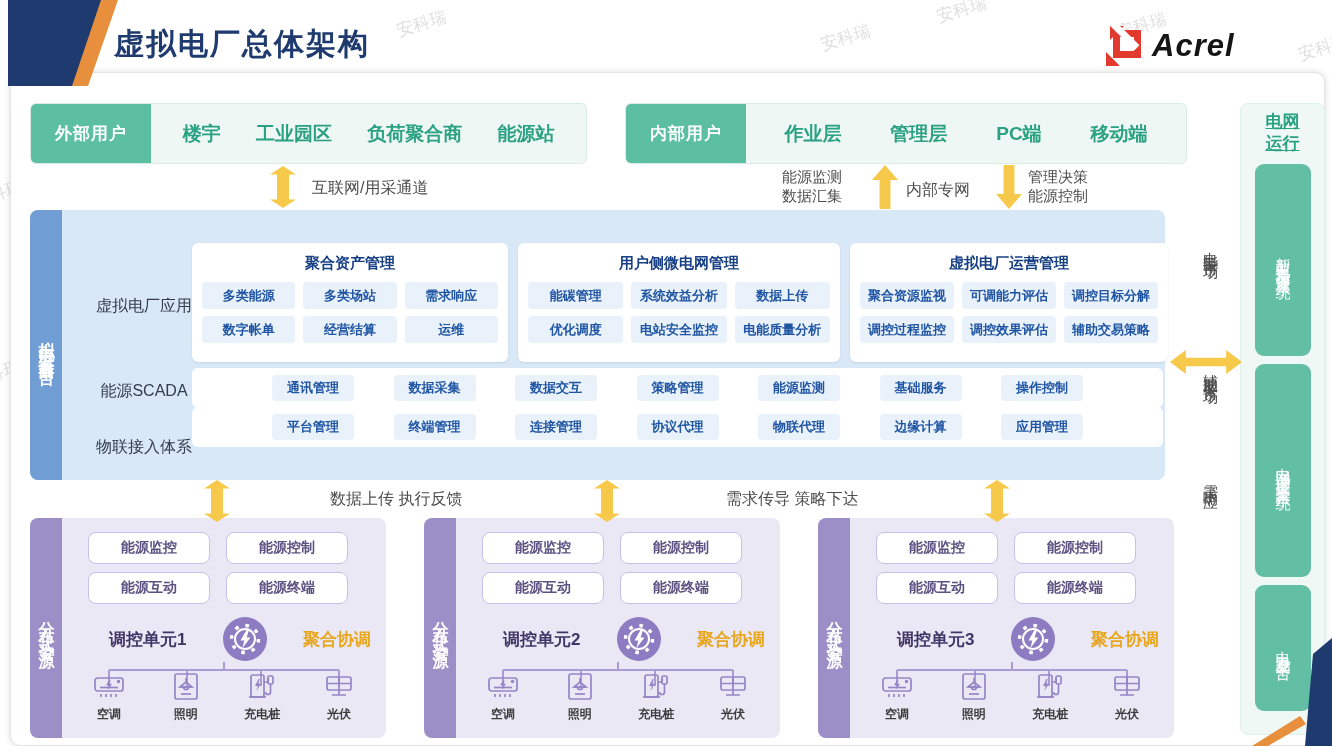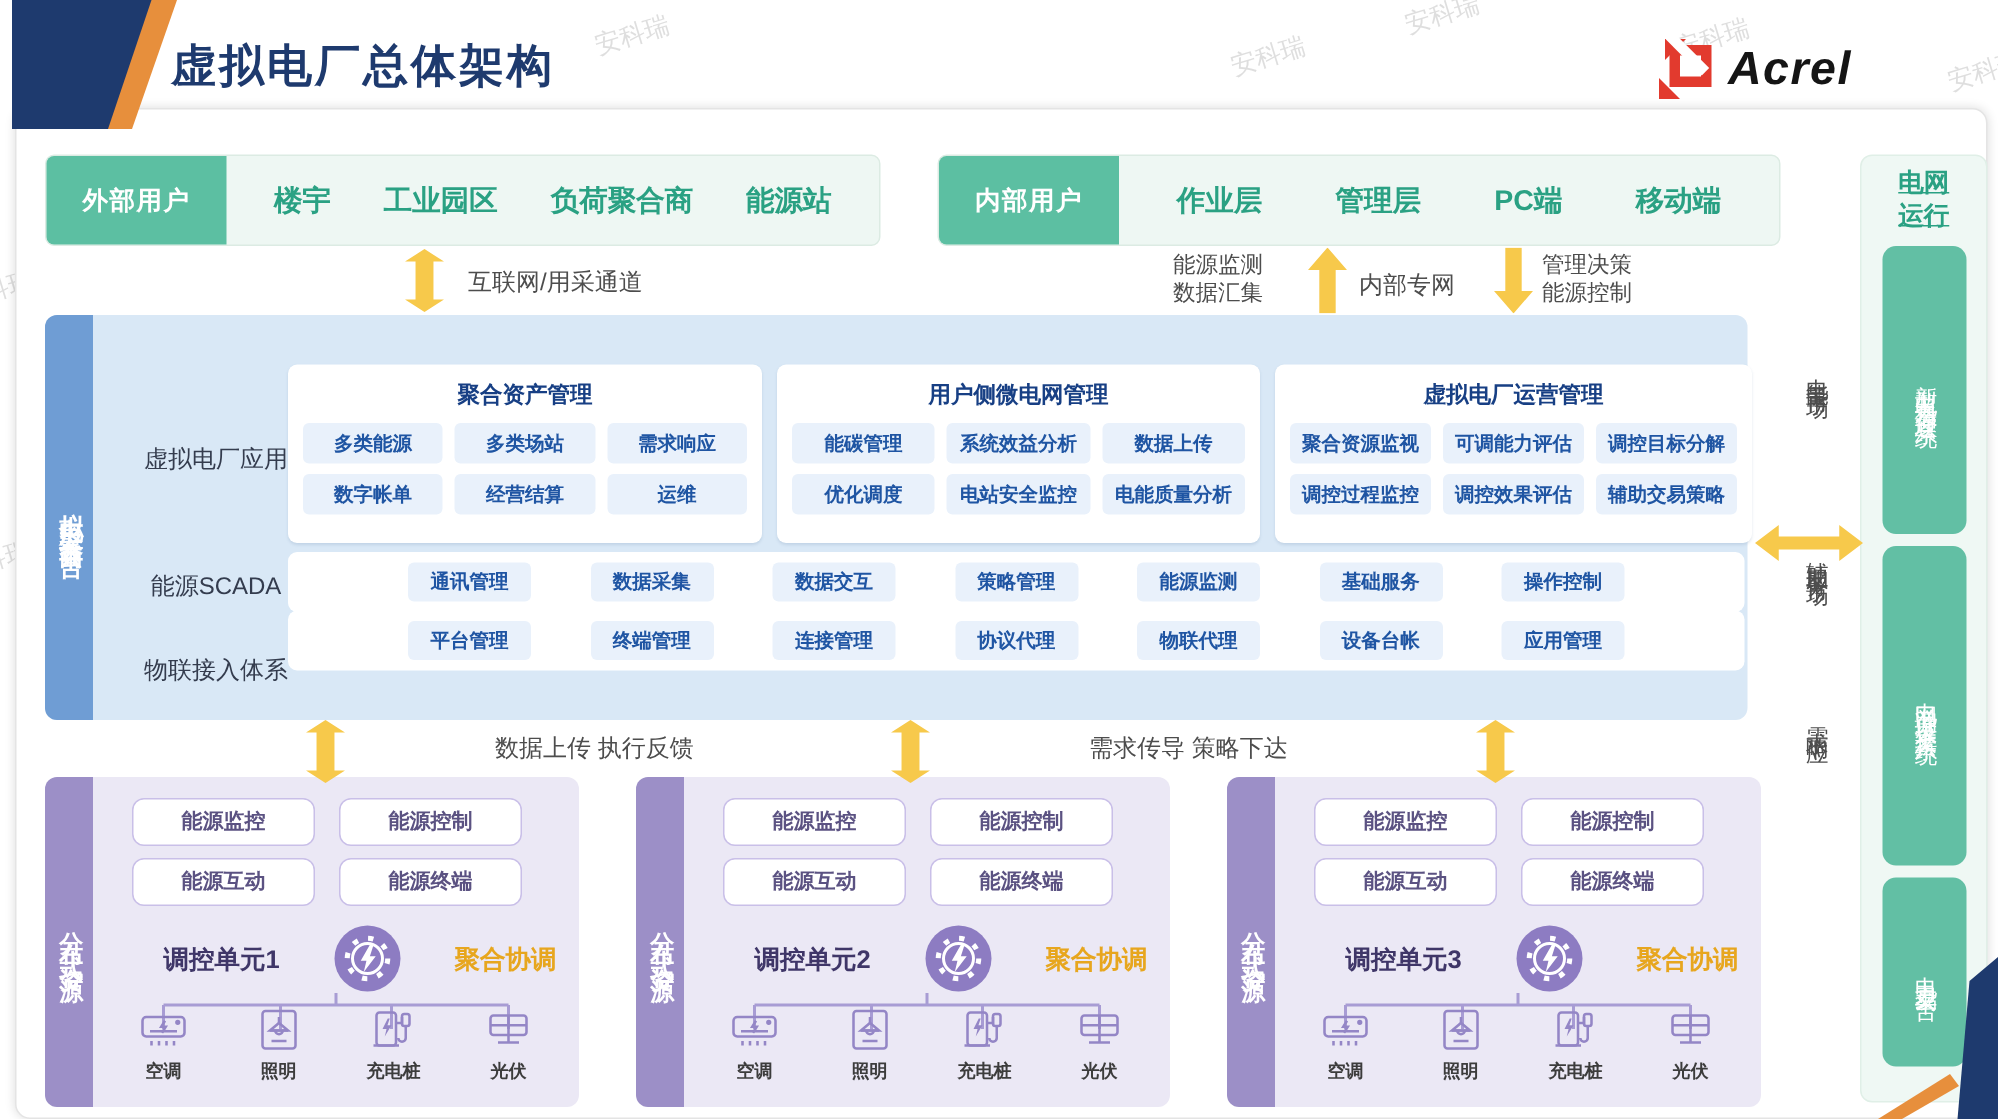--- a/index.html
+++ b/index.html
@@ -225,21 +225,21 @@
       <div class="bar-chip">基础服务</div>
       <div class="bar-chip">操作控制</div>
     </div>
 
     <div class="plat-bar" style="top:197px;gap:19px;">
       <div class="bar-chip">平台管理</div>
       <div class="bar-chip">终端管理</div>
       <div class="bar-chip">连接管理</div>
       <div class="bar-chip">协议代理</div>
       <div class="bar-chip">物联代理</div>
-      <div class="bar-chip">设备台帐</div>
+      <div class="bar-chip">边缘计算</div>
       <div class="bar-chip">应用管理</div>
     </div>
   </div>
 
   <div class="market vtext" style="top:206px;height:82px;">电能量市场</div>
   <div class="market vtext" style="top:310px;height:122px;">辅助服务市场</div>
   <div class="market vtext" style="top:442px;height:74px;">需求响应</div>
   <div class="arr arr-h" style="left:1170px;top:350px;"></div>
 
   <div class="arr arr-double" style="left:204px;top:480px;"></div>

